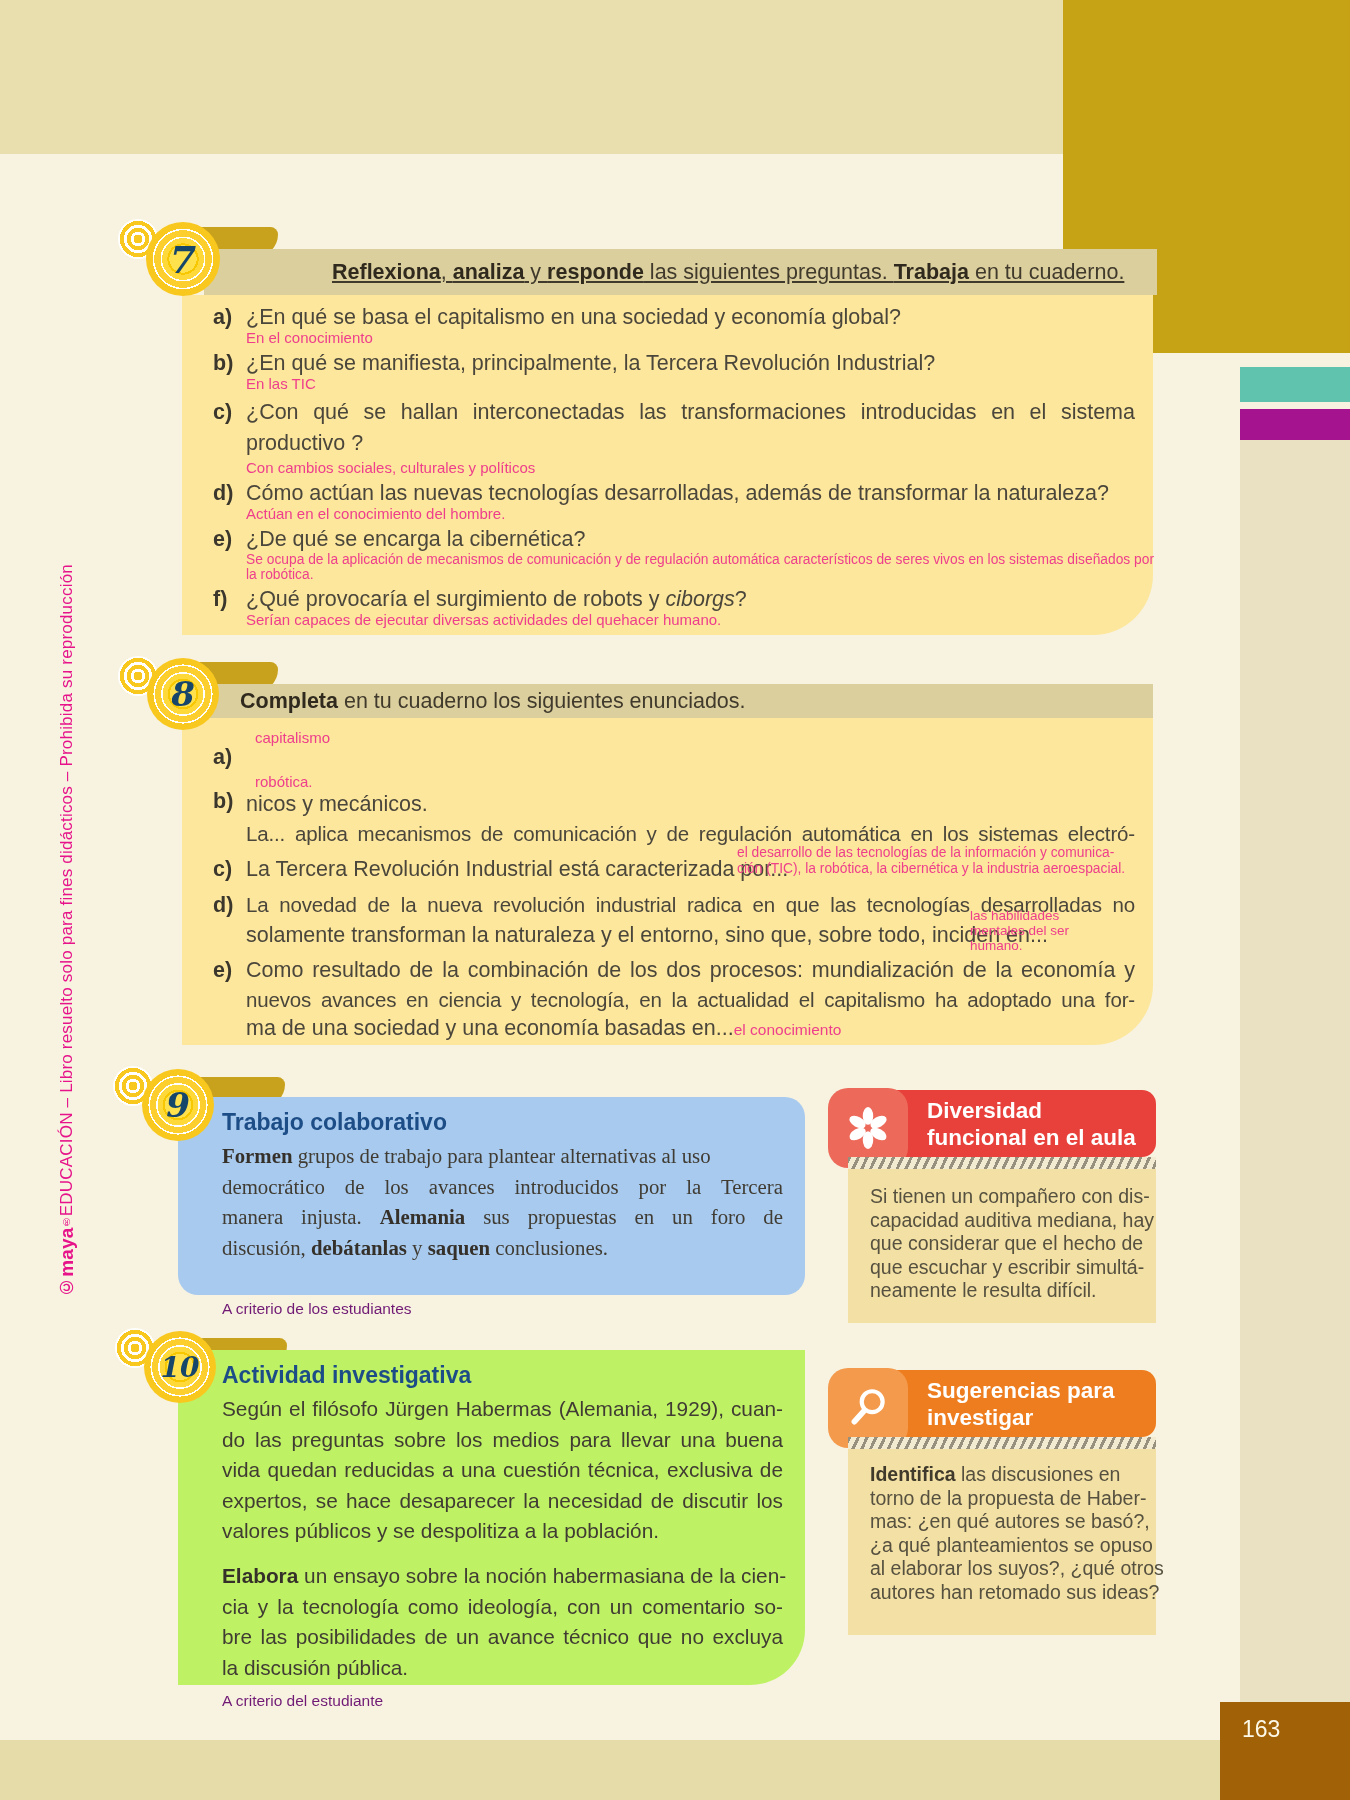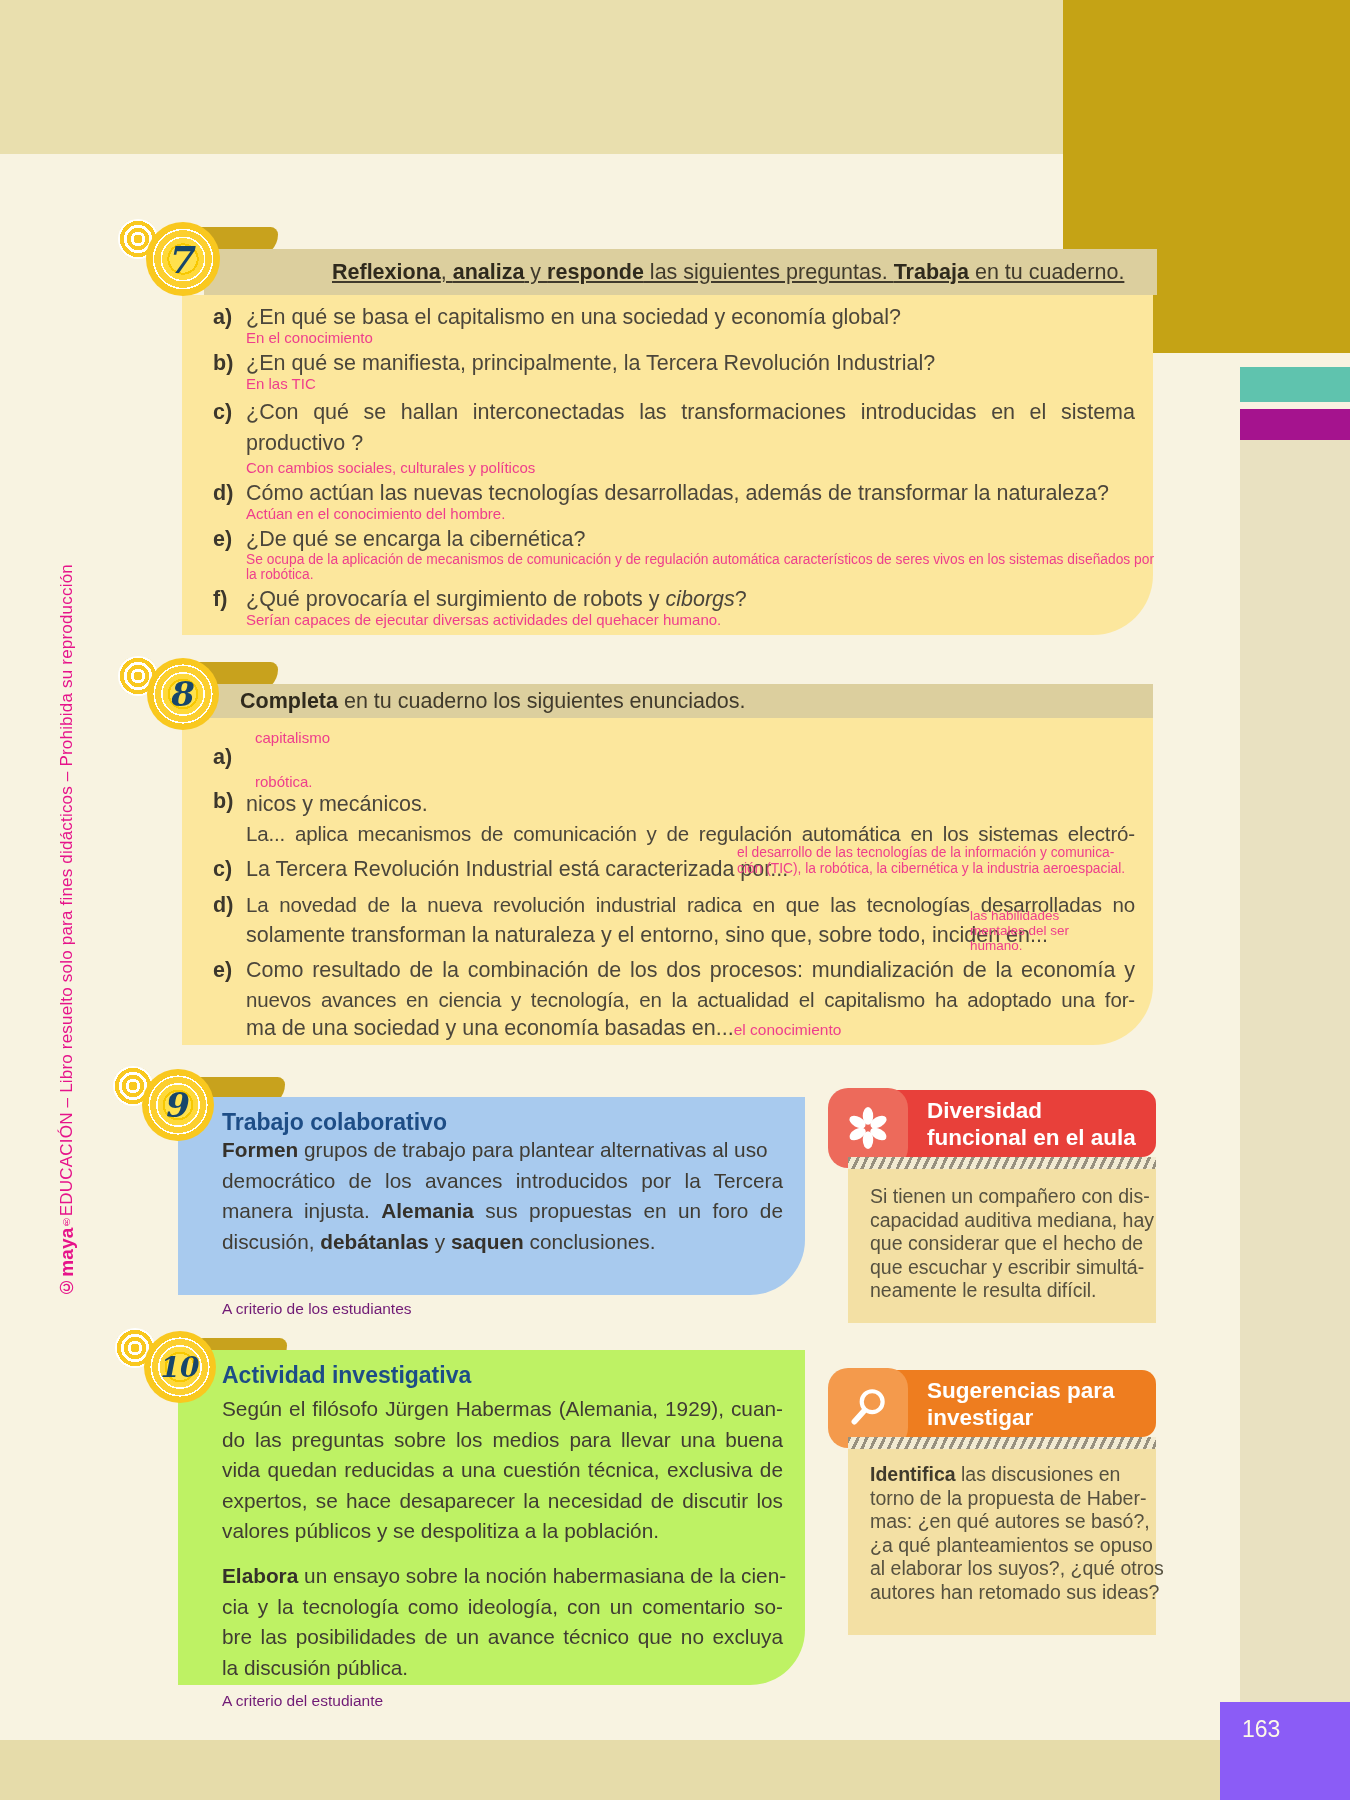--- a/index.html
+++ b/index.html
@@ -7,21 +7,21 @@
         font-family:"Liberation Sans",sans-serif;}
   .abs{position:absolute;}
 
   
   .top-band{left:0;top:0;width:1350px;height:154px;background:#e9dfae;}
   .olive-block{left:1063px;top:0;width:287px;height:353px;background:#c5a315;}
   .right-col{left:1240px;top:440px;width:110px;height:1360px;background:#e9e1c1;}
   .teal-stripe{left:1240px;top:367px;width:110px;height:35px;background:#5fc3ae;}
   .magenta-stripe{left:1240px;top:409px;width:110px;height:31px;background:#a5138e;}
   .bottom-band{left:0;top:1740px;width:1240px;height:60px;background:#e6dcaa;}
-  .pagenum-box{left:1220px;top:1702px;width:130px;height:98px;background:#8b5cf6;}
+  .pagenum-box{left:1220px;top:1702px;width:130px;height:98px;background:#a16207;}
   .pagenum{margin:14px 0 0 22px;font-size:23px;color:#fdf9e8;}
 
   
   .sidebar-v{left:56px;top:418px;height:880px;writing-mode:vertical-rl;transform:rotate(180deg);
              white-space:nowrap;color:#e6138a;font-size:17px;letter-spacing:.2px;}
   .sb-bold{font-weight:bold;font-size:19px;}
   .sb-reg{font-size:10px;}
 
   
   .tab{background:#c8a21d;width:95px;height:30px;border-radius:16px 10px 30px 4px;}
@@ -46,21 +46,21 @@
   .stretch{text-align:justify;text-align-last:justify;white-space:normal;}
   .fit{font-size:20.5px;letter-spacing:-.15px;}
   .ans{color:#ee3e8c;font-size:15px;line-height:16px;margin-top:1px;white-space:nowrap;}
   .ans-sm{font-size:13.8px;line-height:15px;}
   .pink-above{color:#ee3e8c;font-size:15px;line-height:15px;margin-left:9px;white-space:nowrap;}
   .pink-float{position:absolute;color:#ee3e8c;white-space:nowrap;}
   .pink-inline{color:#ee3e8c;font-size:15.5px;}
 
   
   .box9{left:178px;top:1097px;width:627px;height:198px;background:#a8caee;border-bottom-right-radius:55px;
-        padding:12px 22px 0 44px;box-sizing:border-box;}
+        padding:12px 22px 0 44px;box-sizing:border-box;border-radius:20px;}
   .box10{left:178px;top:1350px;width:627px;height:335px;background:#bef264;border-bottom-right-radius:55px;
         padding:12px 22px 16px 44px;box-sizing:border-box;}
   .box-title{color:#1d4d86;font-weight:bold;font-size:23px;line-height:26px;}
   .body-line{color:#403c33;font-size:20.8px;line-height:30.6px;white-space:nowrap;}
   .body-line b{color:#35312a;}
   .note{color:#701a75;font-size:15.5px;white-space:nowrap;}
 
   
   .mod-hdr{width:313px;height:67px;border-radius:14px;color:#fff;font-weight:bold;
            font-size:22.5px;line-height:27px;padding:7px 12px 0 84px;box-sizing:border-box;white-space:nowrap;}
@@ -199,21 +199,21 @@
     </div>
   </div>
   <div class="abs rosette-sm" style="left:118px;top:656px;"></div>
   <div class="abs badge" style="left:147px;top:658px;width:72px;height:72px;font-size:34px;">
       <span>8</span>
     </div>
 
   <div class="abs tab" style="left:190px;top:1077px;"></div>
   <div class="abs box9">
     <div class="box-title">Trabajo colaborativo</div>
-    <div style="margin-top:0;">
+    <div style="margin-top:6px;font-family:Liberation Serif, serif;">
       <div class="body-line"><b>Formen</b><span> grupos de trabajo para plantear alternativas al uso</span></div>
       <div class="body-line stretch">democrático de los avances introducidos por la Tercera</div>
       <div class="body-line stretch"><span>manera injusta. </span><b>Alemania</b><span> sus propuestas en un foro de</span></div>
       <div class="body-line"><span>discusión, </span><b>debátanlas</b><span> y </span><b>saquen</b><span> conclusiones.</span></div>
     </div>
   </div>
   <div class="abs note" style="left:222px;top:1300px;">A criterio de los estudiantes</div>
   <div class="abs rosette-sm" style="left:113px;top:1066px;"></div>
   <div class="abs badge" style="left:142px;top:1069px;width:72px;height:72px;font-size:34px;">
       <span>9</span>

